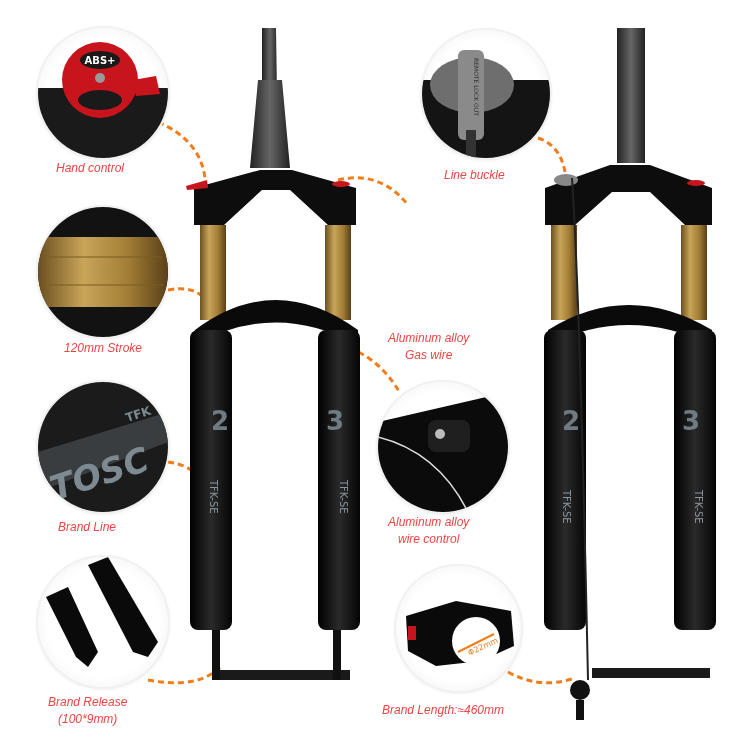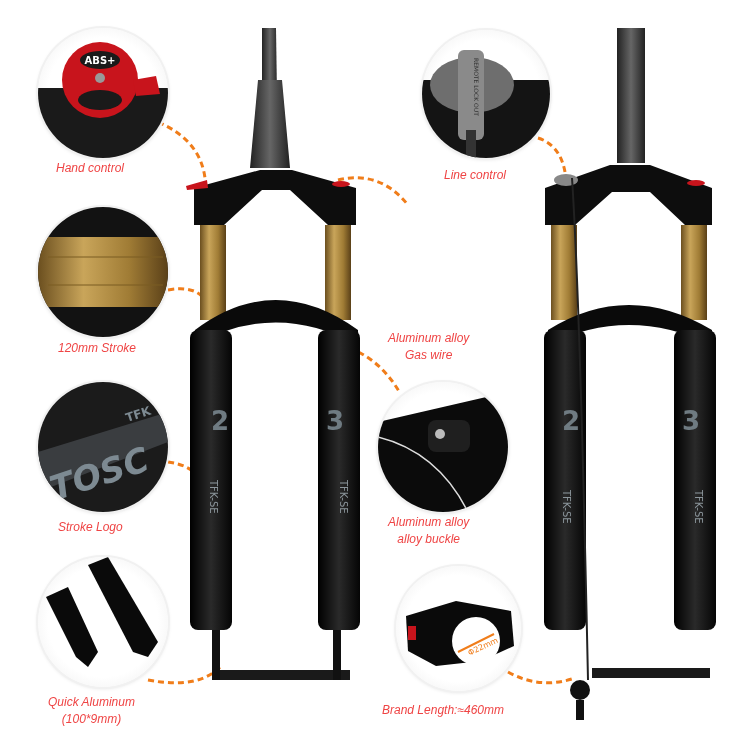--- a/index.html
+++ b/index.html
@@ -97,70 +97,70 @@
   <div class="label" style="left:56px;top:160px;">Hand control</div>
 
   <div class="bubble" style="left:38px;top:207px;width:130px;height:130px;">
     <svg width="130" height="130">
       <rect x="0" y="0" width="130" height="130" fill="#121212"></rect>
       <rect x="0" y="30" width="130" height="70" fill="url(#gold)"></rect>
       <line x1="10" y1="50" x2="125" y2="50" stroke="#7a5c22" stroke-width="1"></line>
       <line x1="10" y1="78" x2="125" y2="78" stroke="#7a5c22" stroke-width="1"></line>
     </svg>
   </div>
-  <div class="label" style="left:58px;top:340px;">120mm Stroke</div>
+  <div class="label" style="left:64px;top:340px;">120mm Stroke</div>
 
   <div class="bubble" style="left:38px;top:382px;width:130px;height:130px;">
     <svg width="130" height="130">
       <rect x="0" y="0" width="130" height="130" fill="#1b1b1b"></rect>
       <path d="M0 70 L130 30 L130 60 L0 110 Z" fill="#3a3d40"></path>
       <text x="10" y="104" transform="rotate(-18 60 90)" font-family="DejaVu Sans" font-weight="bold" font-style="italic" font-size="34" fill="#7d8a92">TOSC</text>
       <text x="88" y="38" transform="rotate(-18 95 35)" font-family="DejaVu Sans" font-weight="bold" font-size="12" fill="#7d8a92">TFK</text>
     </svg>
   </div>
-  <div class="label" style="left:58px;top:519px;">Stroke Logo</div>
+  <div class="label" style="left:58px;top:519px;">Brand Line</div>
 
   <div class="bubble" style="left:38px;top:557px;width:130px;height:130px;">
     <svg width="130" height="130">
       <path d="M8 40 L30 30 L60 95 L50 110 L38 100 Z" fill="#0a0a0a"></path>
       <path d="M50 8 L70 0 L120 85 L110 100 L95 95 Z" fill="#0a0a0a"></path>
     </svg>
   </div>
   <div class="label" style="left:48px;top:694px;">
-    <div>Quick Aluminum</div>
+    <div>Brand Release</div>
     <div>(100*9mm)</div>
   </div>
 
   <div class="bubble" style="left:422px;top:30px;width:128px;height:128px;">
     <svg width="128" height="128">
       <rect x="0" y="50" width="128" height="78" fill="#141414"></rect>
       <ellipse cx="50" cy="55" rx="42" ry="28" fill="#6e6e6e"></ellipse>
       <rect x="36" y="20" width="26" height="90" rx="6" fill="#8a8a8a"></rect>
       <rect x="44" y="100" width="10" height="28" fill="#333"></rect>
       <text transform="translate(52 28) rotate(90)" font-family="DejaVu Sans" font-size="6" fill="#333">REMOTE LOCK OUT</text>
     </svg>
   </div>
-  <div class="label" style="left:444px;top:167px;">Line control</div>
+  <div class="label" style="left:444px;top:167px;">Line buckle</div>
 
   <div class="label" style="left:388px;top:330px;">
     <div>Aluminum alloy</div>
     <div>Gas wire</div>
   </div>
 
   <div class="bubble" style="left:378px;top:382px;width:130px;height:130px;">
     <svg width="130" height="130">
       <path d="M0 40 L130 10 L130 130 L0 130 Z" fill="#0b0b0b"></path>
       <path d="M0 55 Q 60 70 90 130" fill="none" stroke="#ddd" stroke-width="1.5"></path>
       <rect x="50" y="38" width="42" height="32" rx="8" fill="#1f1f1f"></rect>
       <circle cx="62" cy="52" r="5" fill="#bbb"></circle>
     </svg>
   </div>
   <div class="label" style="left:388px;top:514px;">
     <div>Aluminum alloy</div>
-    <div>alloy buckle</div>
+    <div>wire control</div>
   </div>
 
   <div class="bubble" style="left:396px;top:566px;width:125px;height:125px;">
     <svg width="125" height="125">
       <path d="M10 50 L60 35 L115 45 L118 80 L85 95 L40 100 L12 85 Z" fill="#0a0a0a"></path>
       <circle cx="80" cy="75" r="24" fill="#fff"></circle>
       <rect x="12" y="60" width="8" height="14" fill="#c8141c"></rect>
       <line x1="62" y1="86" x2="98" y2="68" stroke="#f07d1a" stroke-width="2"></line>
       <text x="70" y="86" transform="rotate(-25 80 80)" font-family="DejaVu Sans" font-size="8" fill="#f07d1a">Φ22mm</text>
     </svg>

